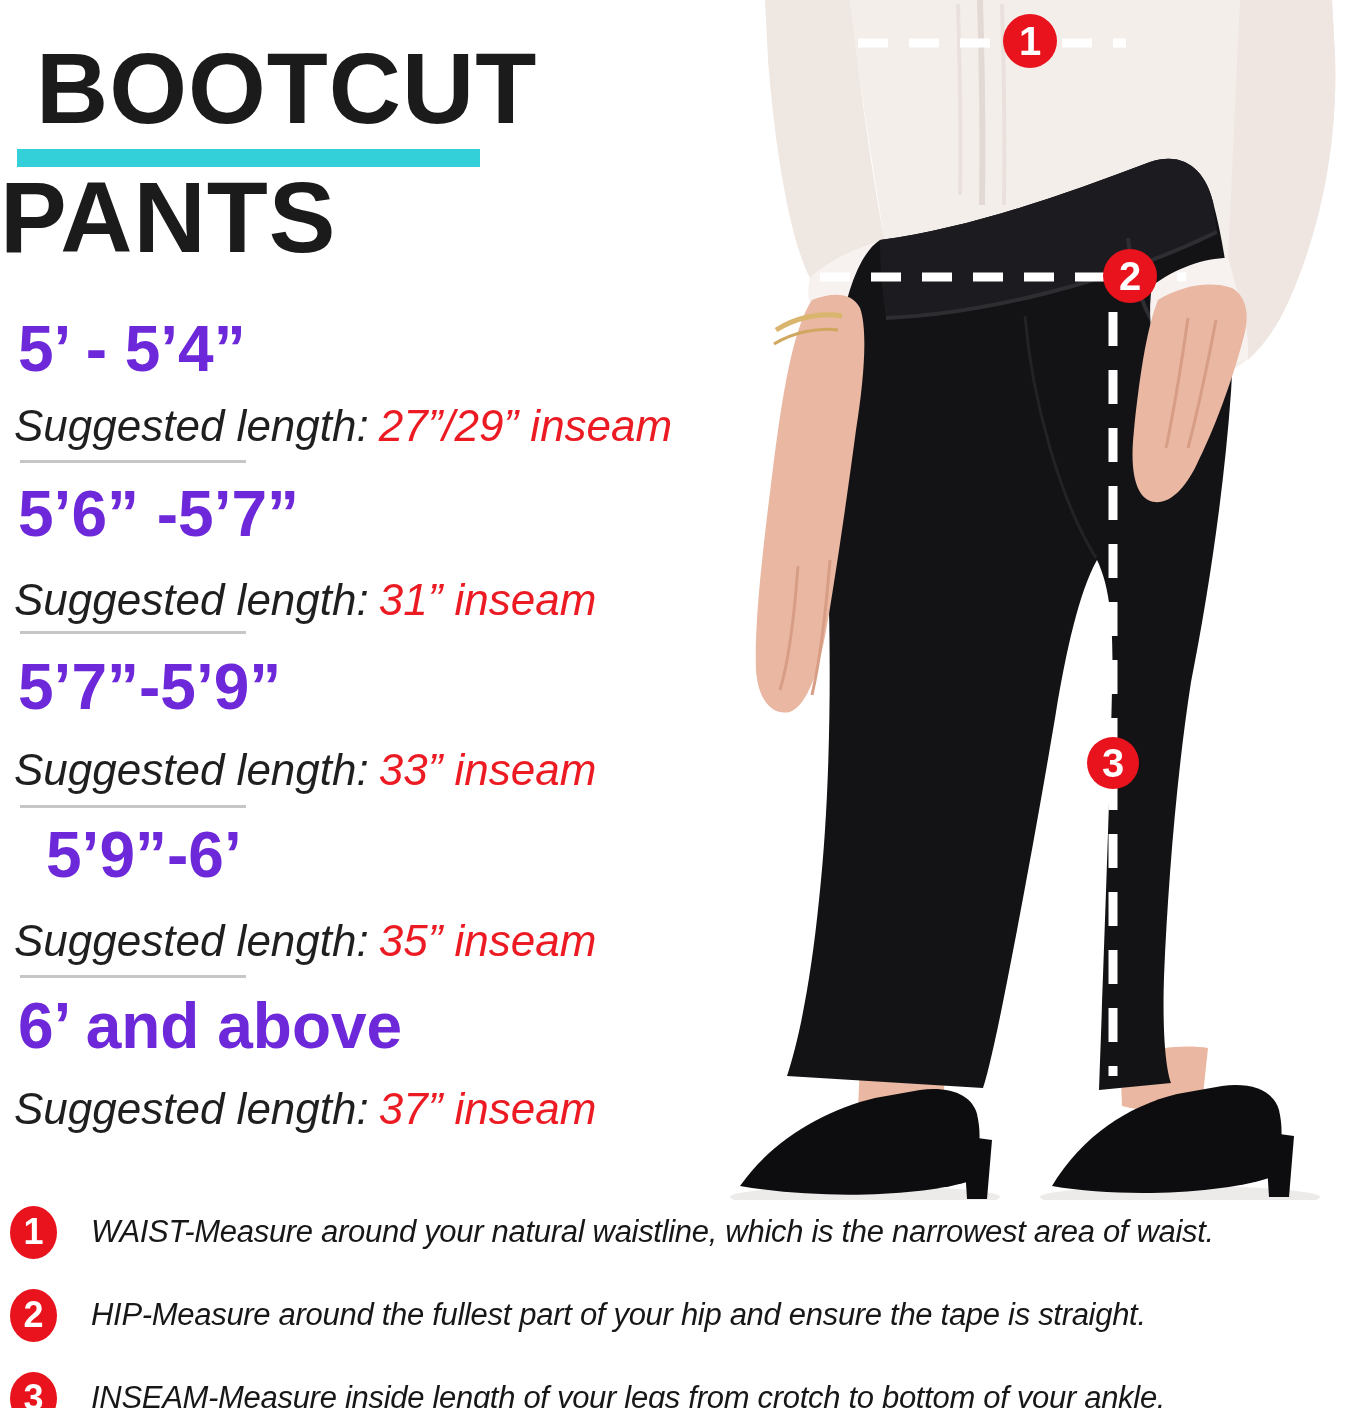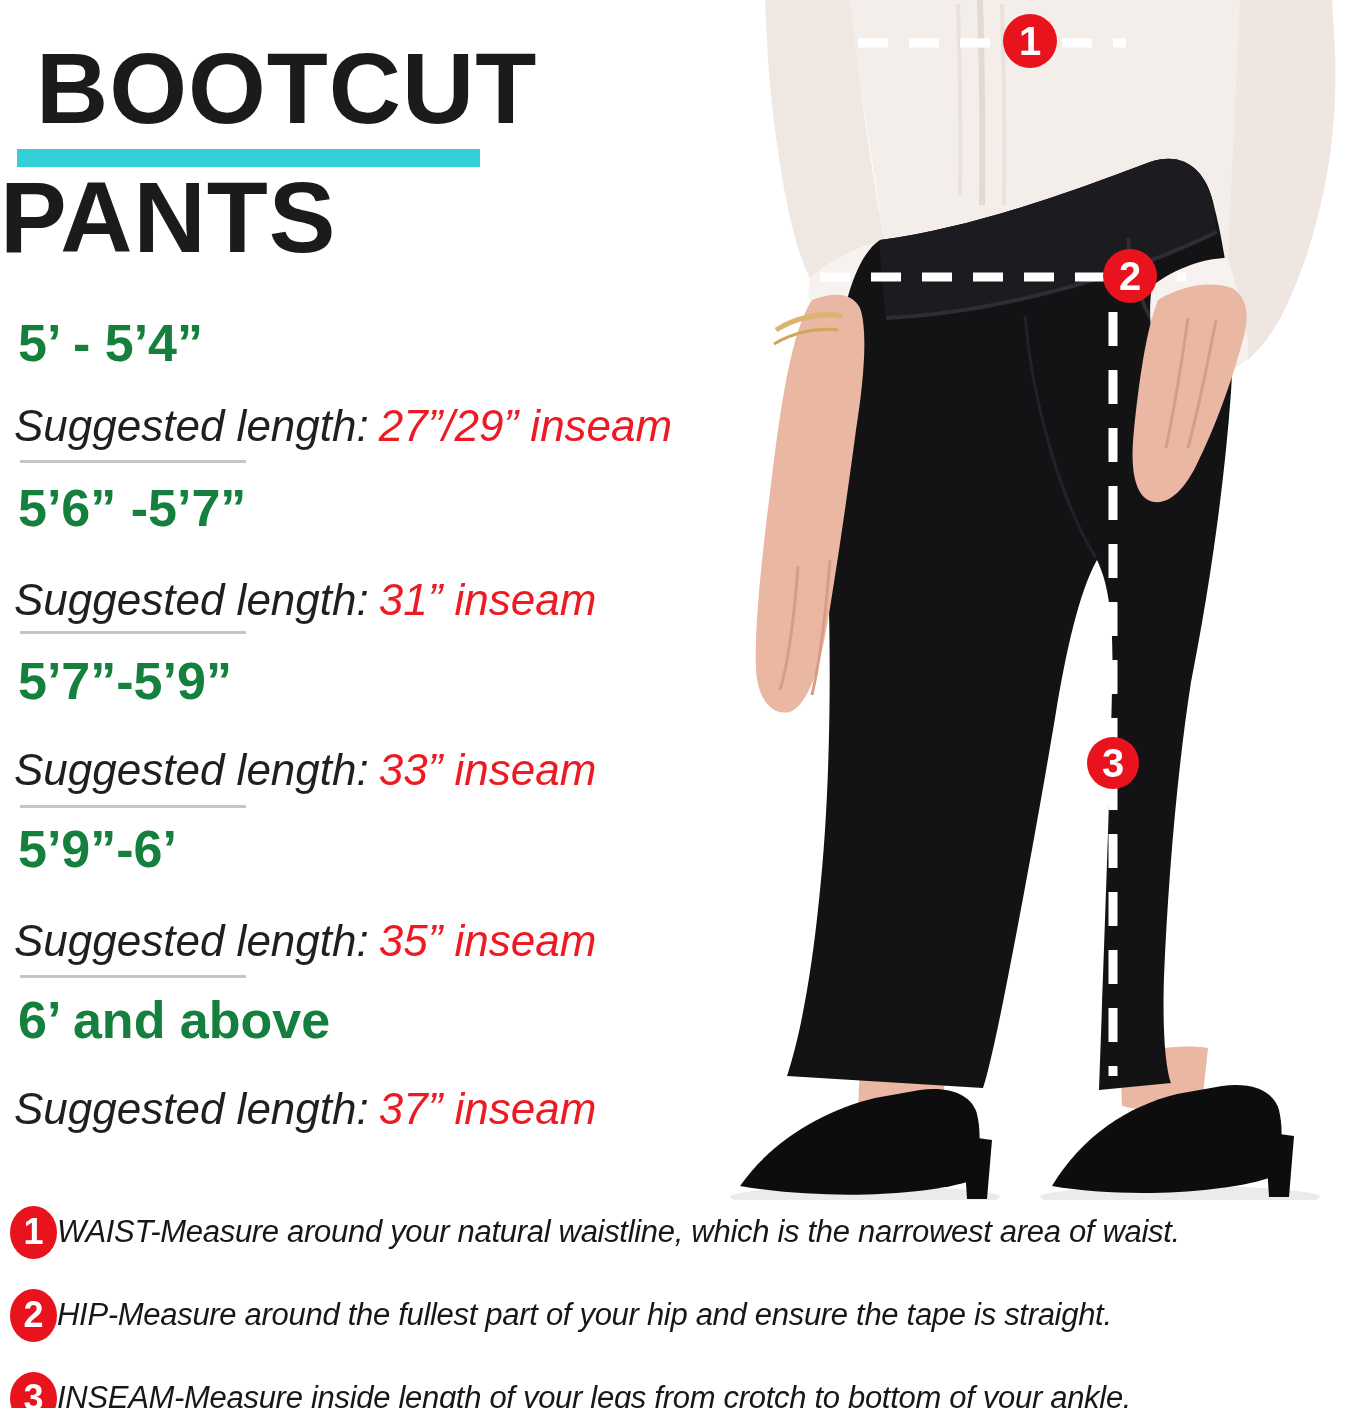--- a/index.html
+++ b/index.html
@@ -7,32 +7,32 @@
          font-family:"Liberation Sans", sans-serif;color:#1b1b1b;}
 
   
   .title-line1{position:absolute;left:36px;top:38px;font-size:100px;font-weight:bold;
                letter-spacing:1px;line-height:1;color:#1b1b1b;white-space:nowrap;}
   .accent-bar{position:absolute;left:17px;top:149px;width:463px;height:18px;}
   .title-line2{position:absolute;left:0;top:167px;width:630px;text-align:left;
                font-size:100px;font-weight:bold;letter-spacing:1px;line-height:1;color:#1b1b1b;white-space:nowrap;}
 
   
-  .size-head{position:absolute;left:18px;font-size:52px;font-weight:bold;line-height:1;
-             letter-spacing:0px;color:#15803d;white-space:nowrap;}
+  .size-head{position:absolute;left:18px;font-size:64px;font-weight:bold;line-height:1;
+             letter-spacing:0px;color:#6d28d9;white-space:nowrap;}
   .size-sub{position:absolute;left:14px;font-size:44px;font-style:italic;line-height:1.15;
             color:#1f1f1f;white-space:nowrap;margin-top:11px;}
   .size-sub .red{margin-left:10px;}
   .divider{position:absolute;left:20px;width:226px;height:3px;background:#c6c6c6;}
 
   
   .legend-row{position:absolute;left:10px;height:54px;display:flex;align-items:center;}
   .legend-badge{width:47px;height:53px;border-radius:50%;display:flex;align-items:center;
                 justify-content:center;color:#fff;font-size:36px;font-weight:bold;flex:0 0 auto;}
-  .legend-text{font-size:31px;font-style:italic;letter-spacing:-0.3px;
+  .legend-text{margin-left:34px;font-size:31px;font-style:italic;letter-spacing:-0.3px;
                color:#171717;white-space:nowrap;}
 
   
   #figure{position:absolute;left:680px;top:0;width:676px;height:1200px;}
 </style>
 </head>
 <body>
 
 <div id="stage">
 
@@ -51,21 +51,21 @@
     <span>Suggested length:</span><span class="red" style="color:#ec1b23;">31” inseam</span>
   </div>
   <div class="divider" style="top:631px;"></div>
 
   <div class="size-head" style="top:655px;">5’7”-5’9”</div>
   <div class="size-sub" style="top:734px;">
     <span>Suggested length:</span><span class="red" style="color:#ec1b23;">33” inseam</span>
   </div>
   <div class="divider" style="top:805px;"></div>
 
-  <div class="size-head" style="top:823px;">5’9”-6’</div>
+  <div class="size-head" style="top:823px;margin-left:28px;">5’9”-6’</div>
   <div class="size-sub" style="top:905px;">
     <span>Suggested length:</span><span class="red" style="color:#ec1b23;">35” inseam</span>
   </div>
   <div class="divider" style="top:975px;"></div>
 
   <div class="size-head" style="top:994px;">6’ and above</div>
   <div class="size-sub" style="top:1073px;">
     <span>Suggested length:</span><span class="red" style="color:#ec1b23;">37” inseam</span>
   </div>
 

